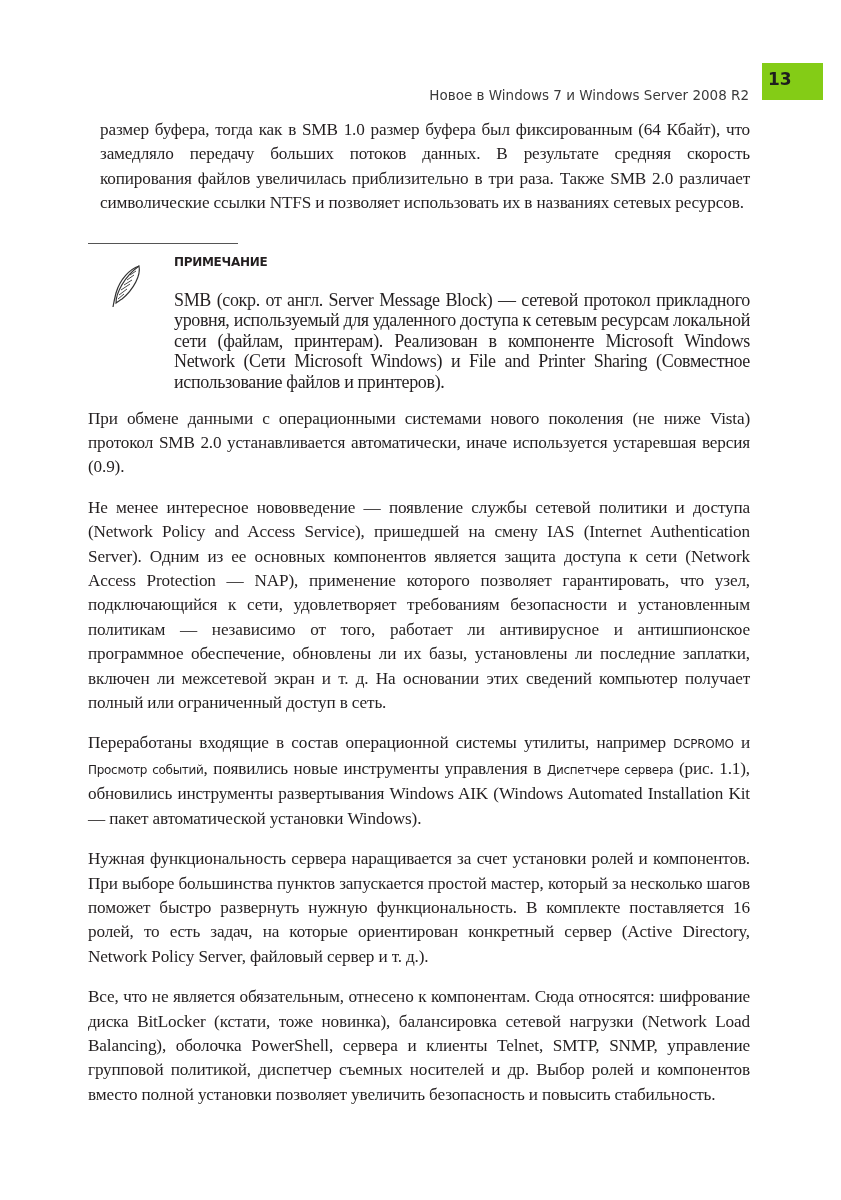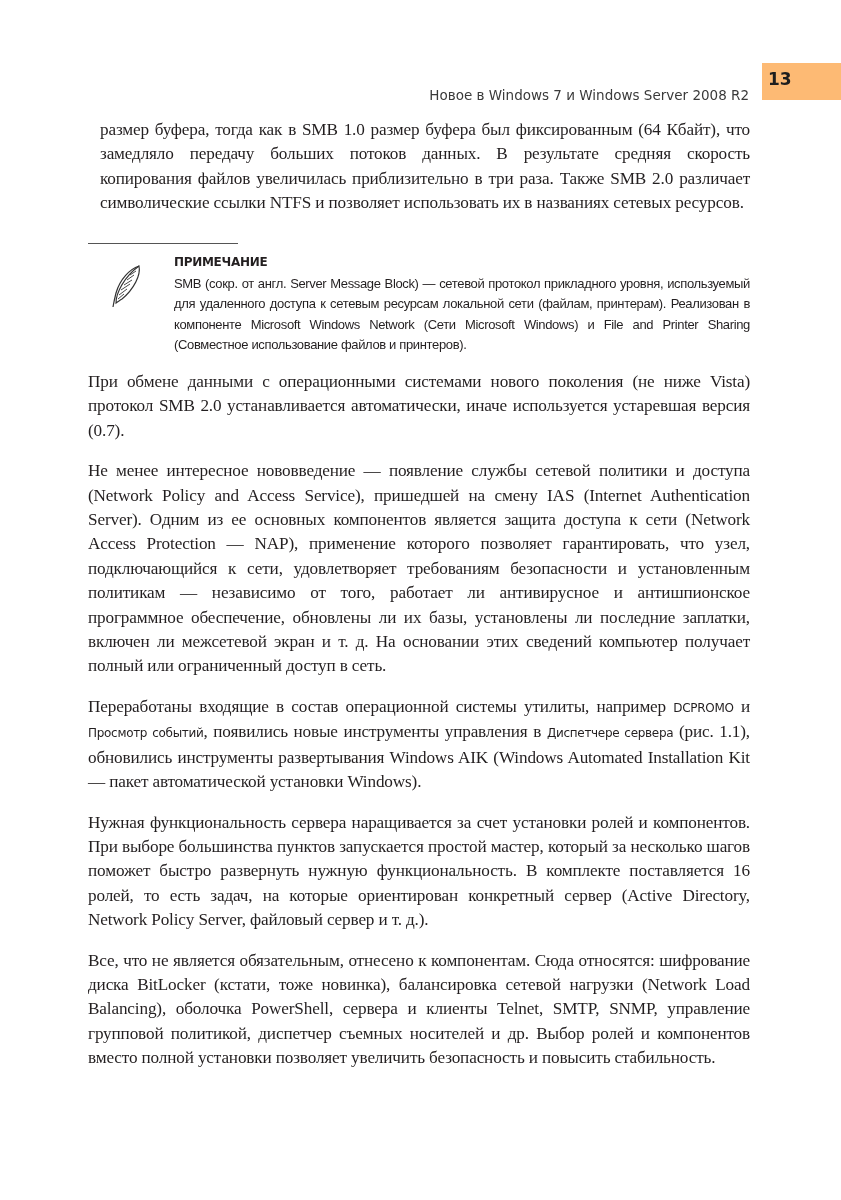--- a/index.html
+++ b/index.html
@@ -27,23 +27,23 @@
       top: 24px;
       font-family: "DejaVu Sans", sans-serif;
       font-size: 13.5px;
       color: #3a3a3a;
       white-space: nowrap;
     }
     .page-num-box {
       position: absolute;
       left: 762px;
       top: 0;
-      width: 79px;
+      width: 61px;
       height: 37px;
-      background: #fdba74;
+      background: #84cc16;
     }
     .page-num {
       position: absolute;
       left: 6px;
       top: 6px;
       font-family: "DejaVu Sans", sans-serif;
       font-weight: bold;
       font-size: 17px;
       color: #1e1e1e;
     }
@@ -93,26 +93,26 @@
     }
     .note-title {
       font-family: "DejaVu Sans", sans-serif;
       font-weight: bold;
       font-size: 12px;
       padding-top: 9px;
       line-height: 20px;
       letter-spacing: -0.3px;
     }
     .note-body {
-      font-family: Liberation Sans, sans-serif;
-      font-size: 13px;
+      font-family: Liberation Serif, serif;
+      font-size: 18px;
       line-height: 20.6px;
       text-align: justify;
       letter-spacing: -0.35px;
-      margin-top: 2px;
+      margin-top: 18px;
     }
   </style>
 </head>
 <body>
 
 <div class="running-head">
   <span class="running-title">Новое в Windows 7 и Windows Server 2008 R2</span>
   <div class="page-num-box">
     <span class="page-num">13</span>
   </div>
@@ -125,21 +125,21 @@
     <div class="note-rule"></div>
     <svg class="note-icon" viewBox="0 0 36 48">
       <path d="M31 3 C 22 6, 12 16, 8 30 C 7 34, 6 38, 5 44" fill="none" stroke="#333" stroke-width="1.2"></path>
       <path d="M31 3 C 33 12, 26 26, 14 36 C 11 38, 9 39, 8 40 C 8 30, 16 14, 31 3 Z" fill="none" stroke="#333" stroke-width="1.1"></path>
       <path d="M28 8 L 22 12 M26 12 L 19 17 M24 17 L 16 22 M22 21 L 13 27 M19 26 L 11 32 M16 31 L 10 36" stroke="#333" stroke-width="0.9"></path>
     </svg>
     <div class="note-title">ПРИМЕЧАНИЕ</div>
     <div class="note-body">SMB (сокр. от англ. Server Message Block) — сетевой протокол прикладного уровня, используемый для удаленного доступа к сетевым ресурсам локальной сети (файлам, принтерам). Реализован в компоненте Microsoft Windows Network (Сети Microsoft Windows) и File and Printer Sharing (Совместное использование файлов и принтеров).</div>
   </div>
 
-  <p class="para">При обмене данными с операционными системами нового поколения (не ниже Vista) протокол SMB 2.0 устанавливается автоматически, иначе используется устаревшая версия (0.7).</p>
+  <p class="para">При обмене данными с операционными системами нового поколения (не ниже Vista) протокол SMB 2.0 устанавливается автоматически, иначе используется устаревшая версия (0.9).</p>
 
   <p class="para">Не менее интересное нововведение — появление службы сетевой политики и доступа (Network Policy and Access Service), пришедшей на смену IAS (Internet Authentication Server). Одним из ее основных компонентов является защита доступа к сети (Network Access Protection — NAP), применение которого позволяет гарантировать, что узел, подключающийся к сети, удовлетворяет требованиям безопасности и установленным политикам — независимо от того, работает ли антивирусное и антишпионское программное обеспечение, обновлены ли их базы, установлены ли последние заплатки, включен ли межсетевой экран и т. д. На основании этих сведений компьютер получает полный или ограниченный доступ в сеть.</p>
 
   <p class="para"><span>Переработаны входящие в состав операционной системы утилиты, например </span><span class="ui-term">DCPROMO</span><span> и </span><span class="ui-term">Просмотр событий</span><span>, появились новые инструменты управления в </span><span class="ui-term">Диспетчере сервера</span><span> (рис. 1.1), обновились инструменты развертывания Windows AIK (Windows Automated Installation Kit — пакет автоматической установки Windows).</span></p>
 
   <p class="para">Нужная функциональность сервера наращивается за счет установки ролей и компонентов. При выборе большинства пунктов запускается простой мастер, который за несколько шагов поможет быстро развернуть нужную функциональность. В комплекте поставляется 16 ролей, то есть задач, на которые ориентирован конкретный сервер (Active Directory, Network Policy Server, файловый сервер и т. д.).</p>
 
   <p class="para">Все, что не является обязательным, отнесено к компонентам. Сюда относятся: шифрование диска BitLocker (кстати, тоже новинка), балансировка сетевой нагрузки (Network Load Balancing), оболочка PowerShell, сервера и клиенты Telnet, SMTP, SNMP, управление групповой политикой, диспетчер съемных носителей и др. Выбор ролей и компонентов вместо полной установки позволяет увеличить безопасность и повысить стабильность.</p>
 </div>
 

